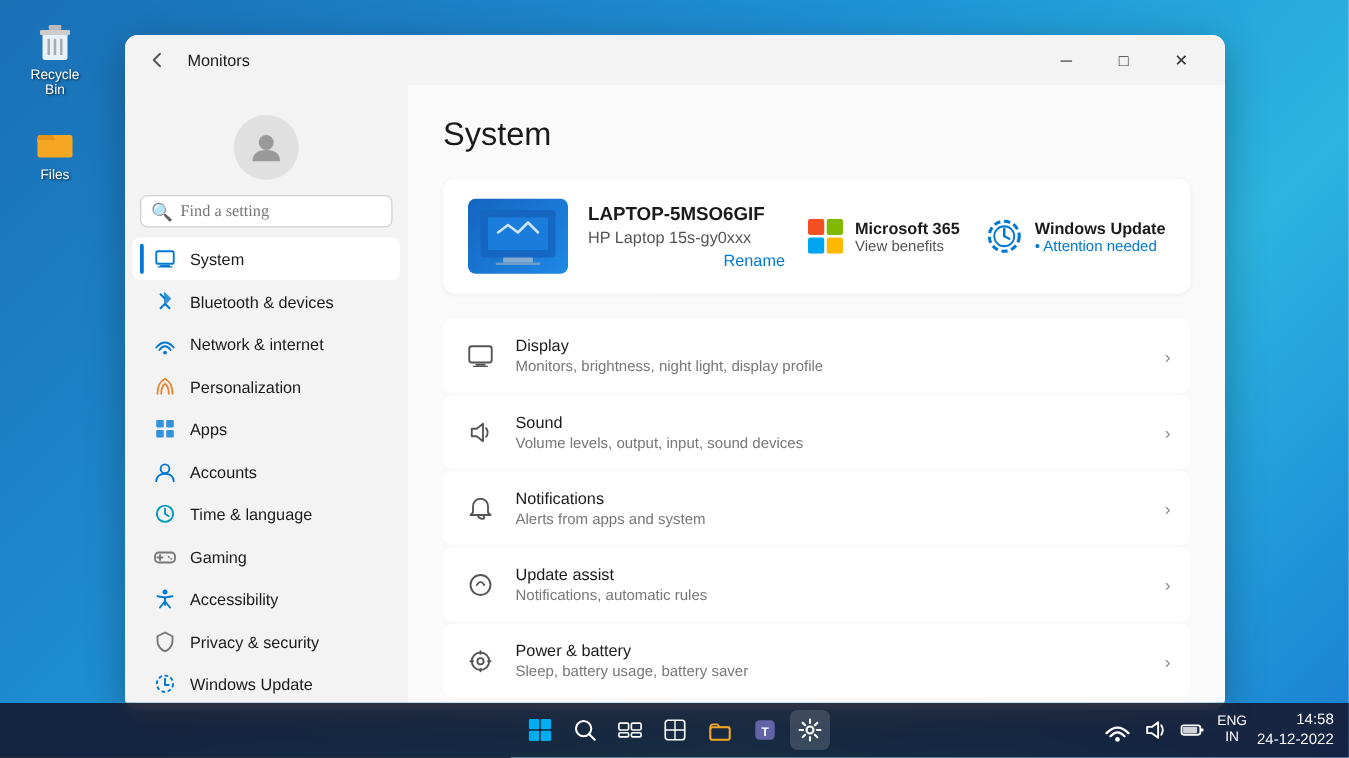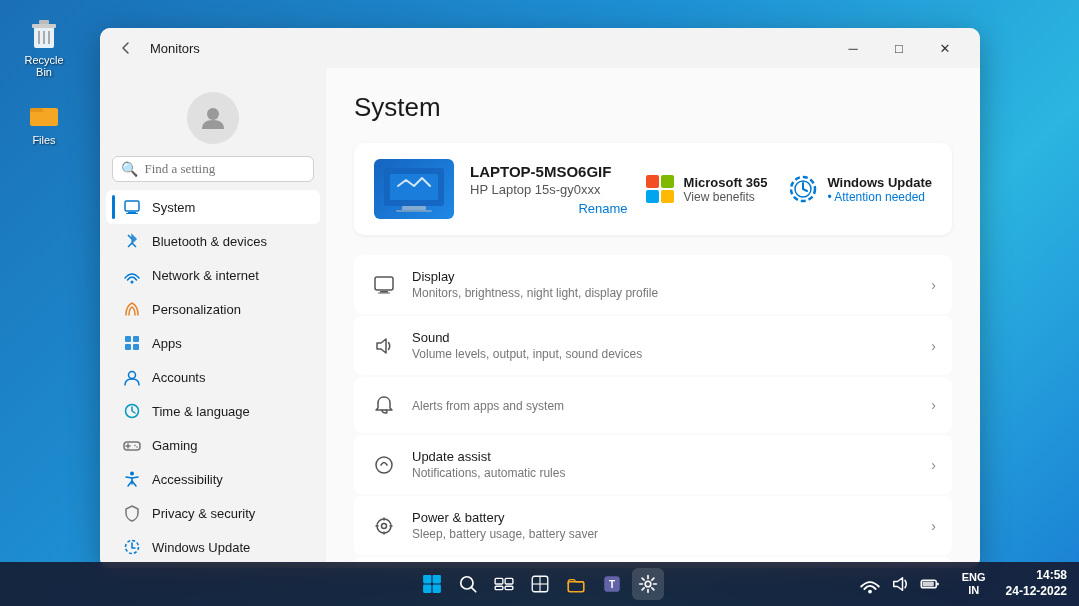--- a/index.html
+++ b/index.html
@@ -40,21 +40,21 @@
       height: 44px;
       background: rgba(20, 20, 40, 0.85);
       backdrop-filter: blur(10px);
       display: flex;
       align-items: center;
       justify-content: space-between;
       padding: 0 12px;
     }
     .taskbar-left { display: flex; align-items: center; gap: 4px; }
     .taskbar-center { display: flex; align-items: center; gap: 4px; position: absolute; left: 50%; transform: translateX(-50%); }
-    .taskbar-right { display: flex; align-items: center; gap: 20px; color: white; font-size: 12px; font-weight: bold; }
+    .taskbar-right { display: flex; align-items: center; gap: 8px; color: white; font-size: 12px; }
     .taskbar-icon { width: 32px; height: 32px; display: flex; align-items: center; justify-content: center; border-radius: 6px; cursor: pointer; }
     .taskbar-icon svg { width: 20px; height: 20px; }
 
     
     .settings-window {
       position: absolute;
       top: 28px;
       left: 100px;
       width: 880px;
       height: 540px;
@@ -545,20 +545,21 @@
         </div>
 
         <div class="settings-item">
           <div class="settings-item-icon">
             <svg width="22" height="22" viewBox="0 0 22 22" fill="none">
               <path d="M11 3 C7 3 5 6 5 9 L5 14 L3 16 L19 16 L17 14 L17 9 C17 6 15 3 11 3 Z" stroke="#555" stroke-width="1.5" fill="none" stroke-linejoin="round"></path>
               <path d="M9 16 Q9 19 13 19 Q15 19 13 16" stroke="#555" stroke-width="1.5" fill="none" stroke-linecap="round"></path>
             </svg>
           </div>
           <div class="settings-item-text">
+            <div class="settings-item-title">Notifications</div>
             <div class="settings-item-sub">Alerts from apps and system</div>
           </div>
           <div class="settings-item-chevron">›</div>
         </div>
 
         <div class="settings-item">
           <div class="settings-item-icon">
             <svg width="22" height="22" viewBox="0 0 22 22" fill="none">
               <circle cx="11" cy="11" r="8" stroke="#555" stroke-width="1.5" fill="none"></circle>
               <path d="M8 11 Q11 6 14 11" stroke="#555" stroke-width="1.5" fill="none" stroke-linecap="round"></path>

